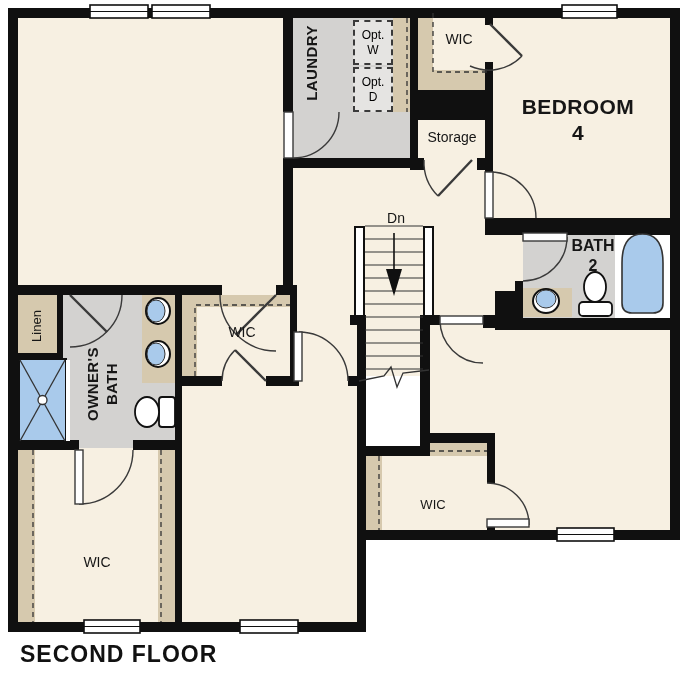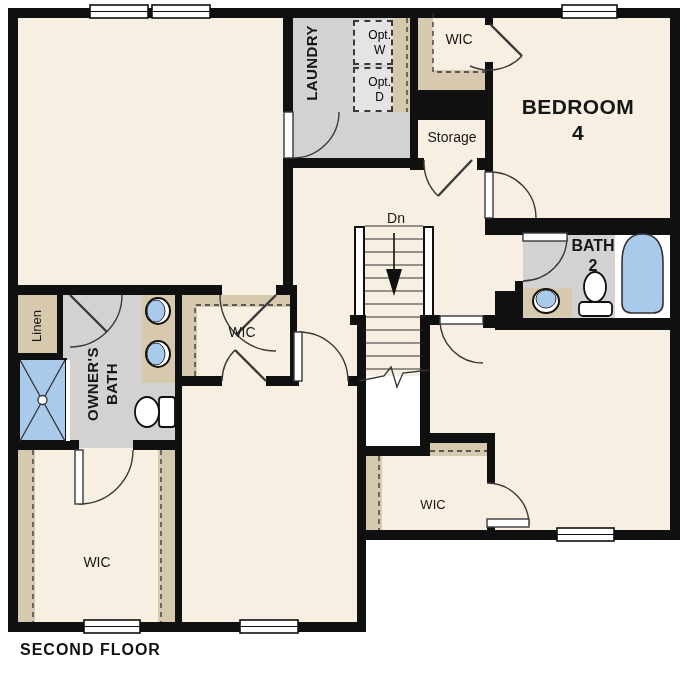--- a/index.html
+++ b/index.html
@@ -7,32 +7,32 @@
          font-family:"Liberation Sans","DejaVu Sans",sans-serif;}
   .floor,.wall{position:absolute;}
   .wall{background:var(--wall,#101010);}
   .cream{background:var(--floor,#F7F0E2);}
   .tile{background:var(--tile,#D3D2D0);}
   .tan{background:var(--tan,#D6C9AE);}
   .blue{background:var(--fixture,#A9CAEB);}
   .white{background:#ffffff;}
   .rail{position:absolute;background:#ffffff;border:2px solid var(--wall,#101010);box-sizing:border-box;}
   .optbox{position:absolute;background:var(--appliance,#E5E4E2);border:2px dashed #3a3a3a;box-sizing:border-box;
-          display:flex;align-items:center;justify-content:flex-end;}
+          display:flex;align-items:center;justify-content:center;}
   svg{position:absolute;left:0;top:0;}
   .lbl{position:absolute;color:#161616;text-align:center;white-space:pre-line;line-height:1.25;
        transform:translate(-50%,-50%);}
   .rot{transform:translate(-50%,-50%) rotate(-90deg);}
   .s21{font-size:21px;font-weight:bold;letter-spacing:.4px;}
   .s16b{font-size:16px;font-weight:bold;}
   .s15b{font-size:15px;font-weight:bold;letter-spacing:.4px;}
   .s14{font-size:14px;}
   .s13{font-size:13px;}
   .s12{font-size:12px;line-height:1.2;}
-  .caption{position:absolute;color:#111;font-size:16px;font-weight:bold;letter-spacing:1px;}
+  .caption{position:absolute;color:#111;font-size:23px;font-weight:bold;letter-spacing:1px;}
 </style>
 </head>
 <body>
 
 <div id="stage">
 
   <div class="floor cream" style="left:8px;top:8px;width:672px;height:532px;"></div>
   <div class="floor cream" style="left:8px;top:540px;width:355px;height:92px;"></div>
 
   <div class="floor tile" style="left:293px;top:18px;width:117px;height:140px;"></div>

